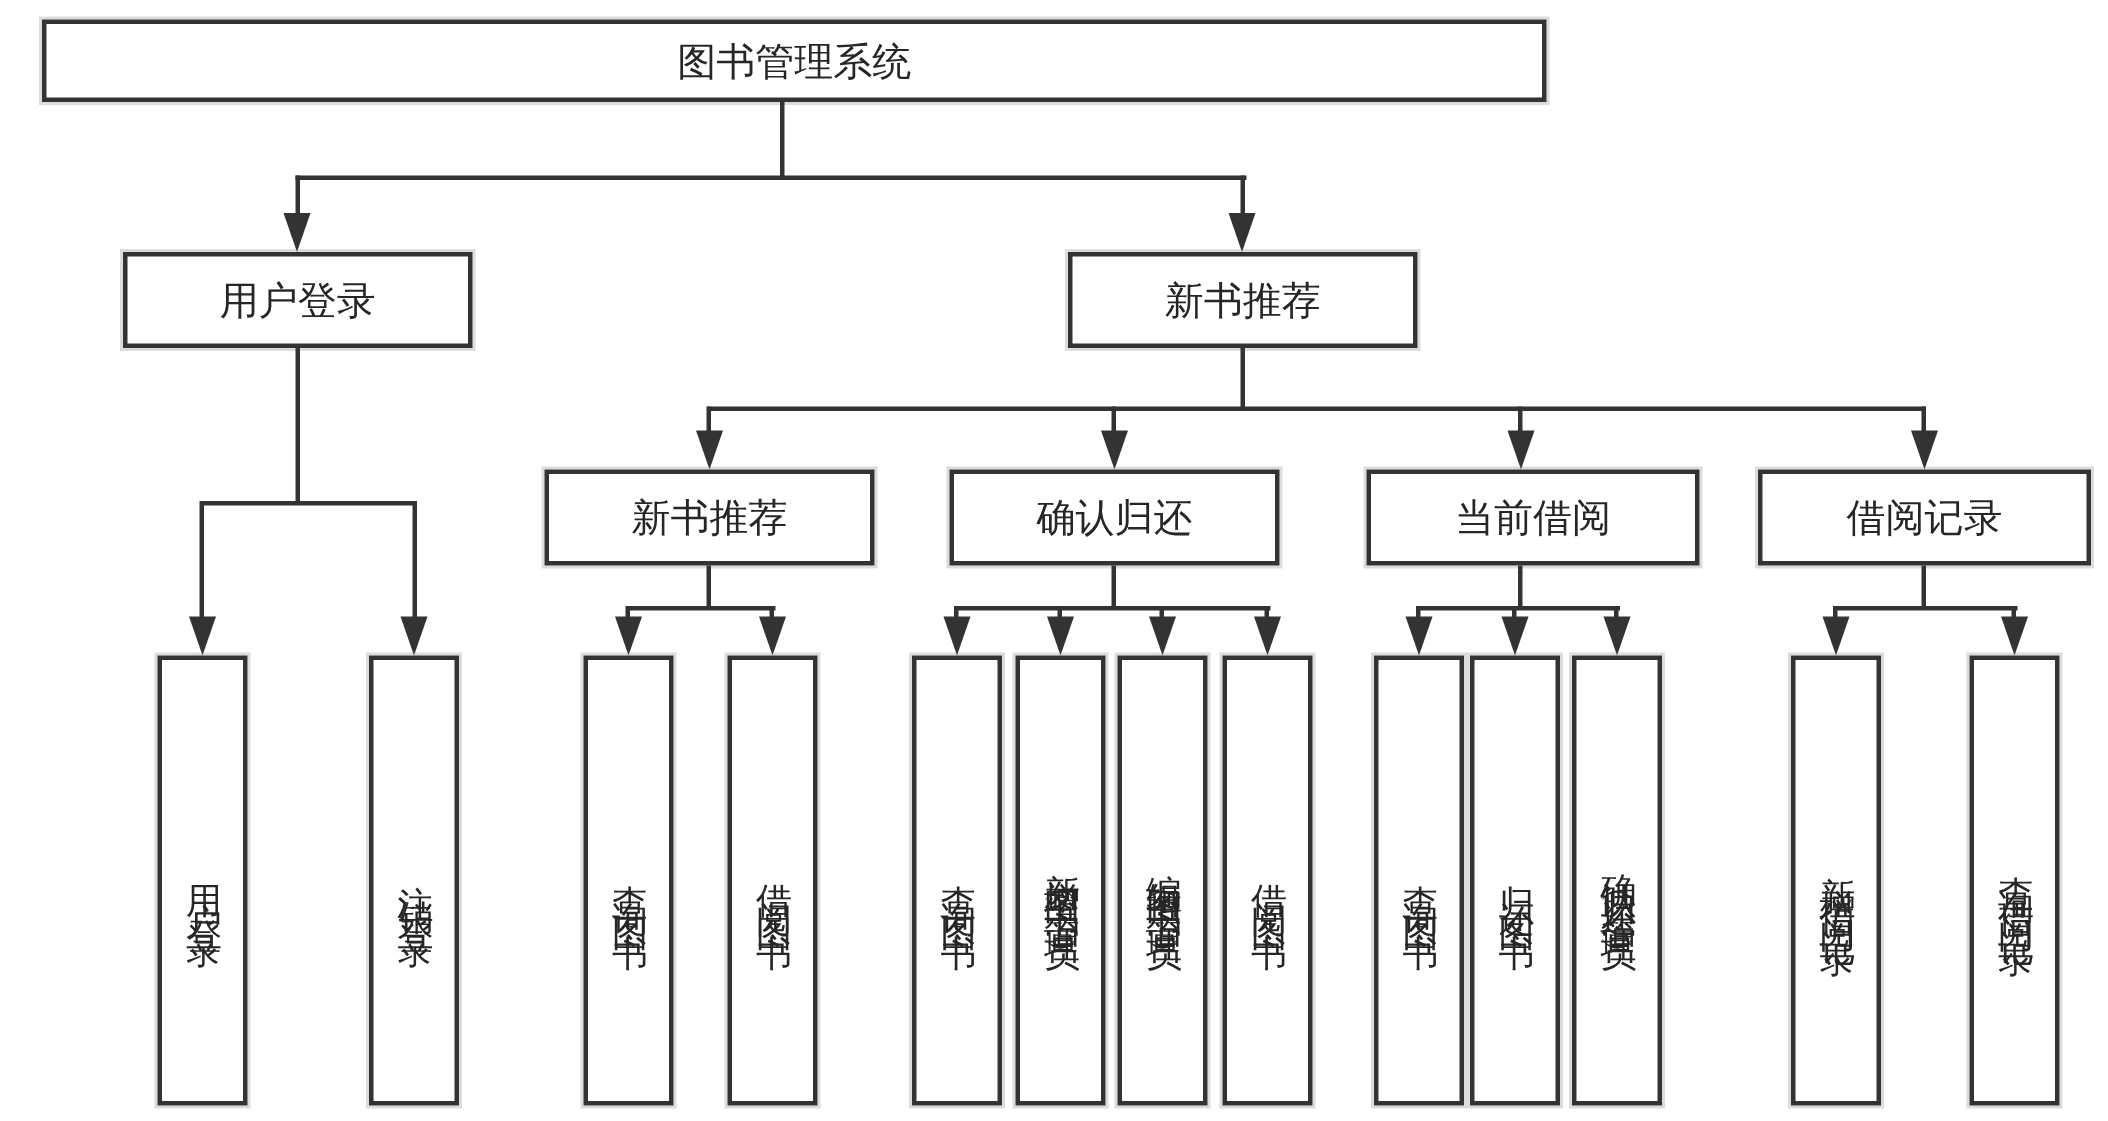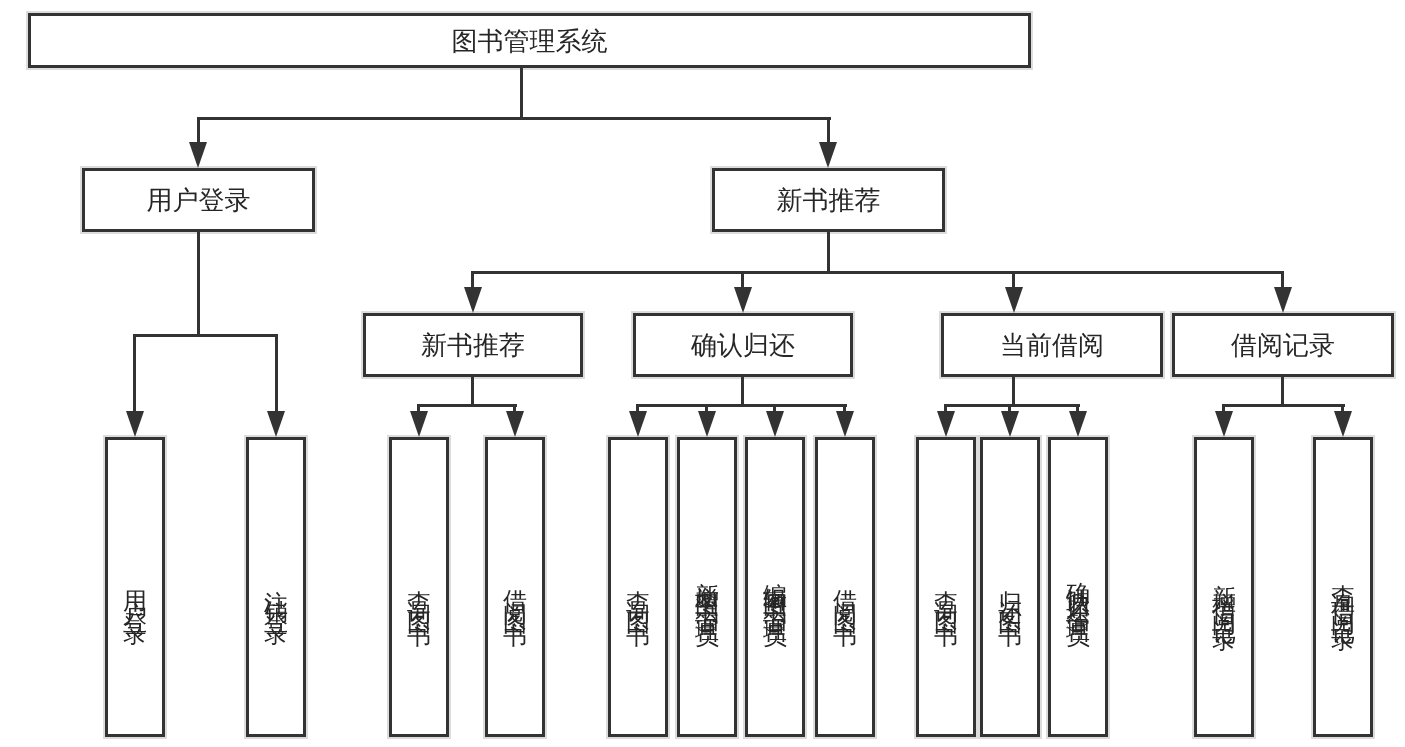--- a/index.html
+++ b/index.html
@@ -83,21 +83,21 @@
   <div class="arrow" style="left:1005px;top:287px;"></div>
   <div class="vline" style="left:1281px;top:271px;height:18px;"></div>
   <div class="arrow" style="left:1274px;top:287px;"></div>
 
   <div class="box" style="left:363px;top:313px;width:220px;height:64px;">
     <span class="hlabel">新书推荐</span>
   </div>
   <div class="box" style="left:633px;top:313px;width:220px;height:64px;">
     <span class="hlabel">确认归还</span>
   </div>
-  <div class="box" style="left:941px;top:313px;width:222px;height:64px;">
+  <div class="box" style="left:911px;top:313px;width:222px;height:64px;">
     <span class="hlabel">当前借阅</span>
   </div>
   <div class="box" style="left:1172px;top:313px;width:222px;height:64px;">
     <span class="hlabel">借阅记录</span>
   </div>
 
   <div class="vline" style="left:471px;top:377px;height:29px;"></div>
   <div class="hline" style="left:418px;top:404px;width:99px;"></div>
   <div class="vline" style="left:417px;top:404px;height:9px;"></div>
   <div class="arrow" style="left:410px;top:411px;"></div>

